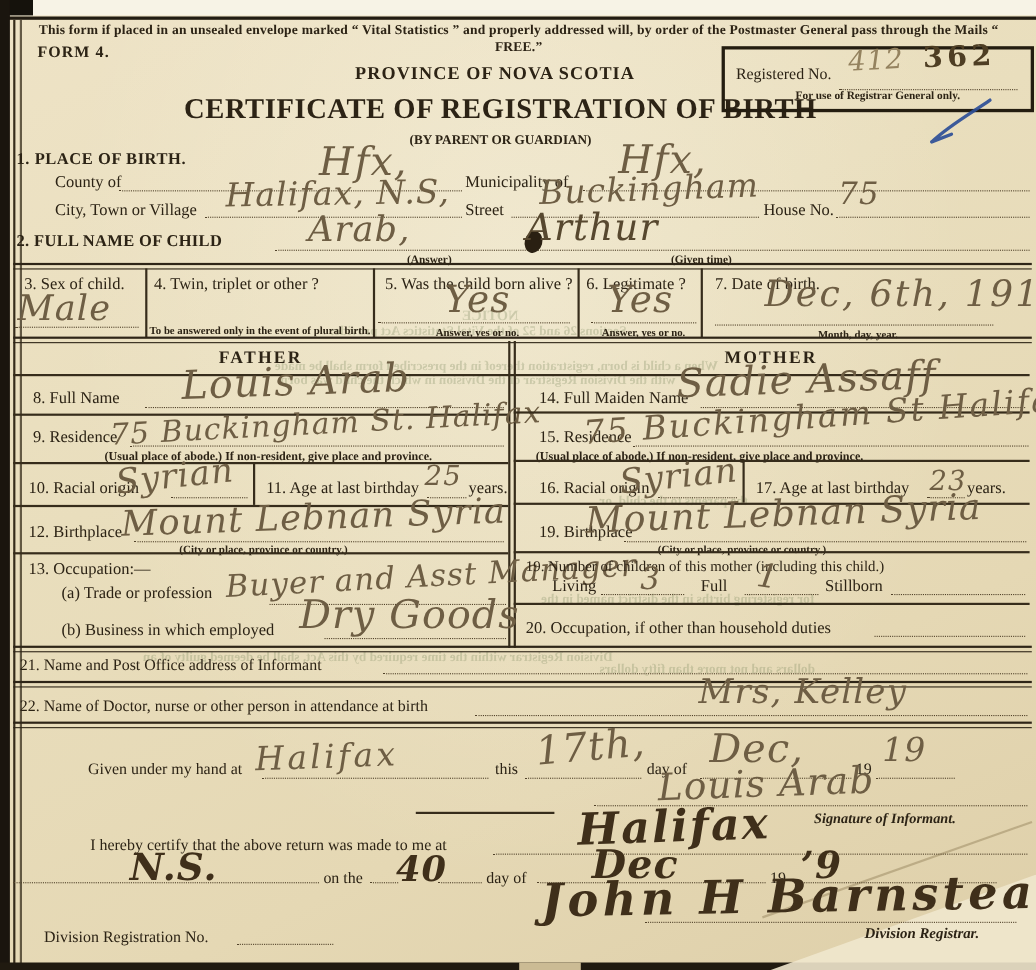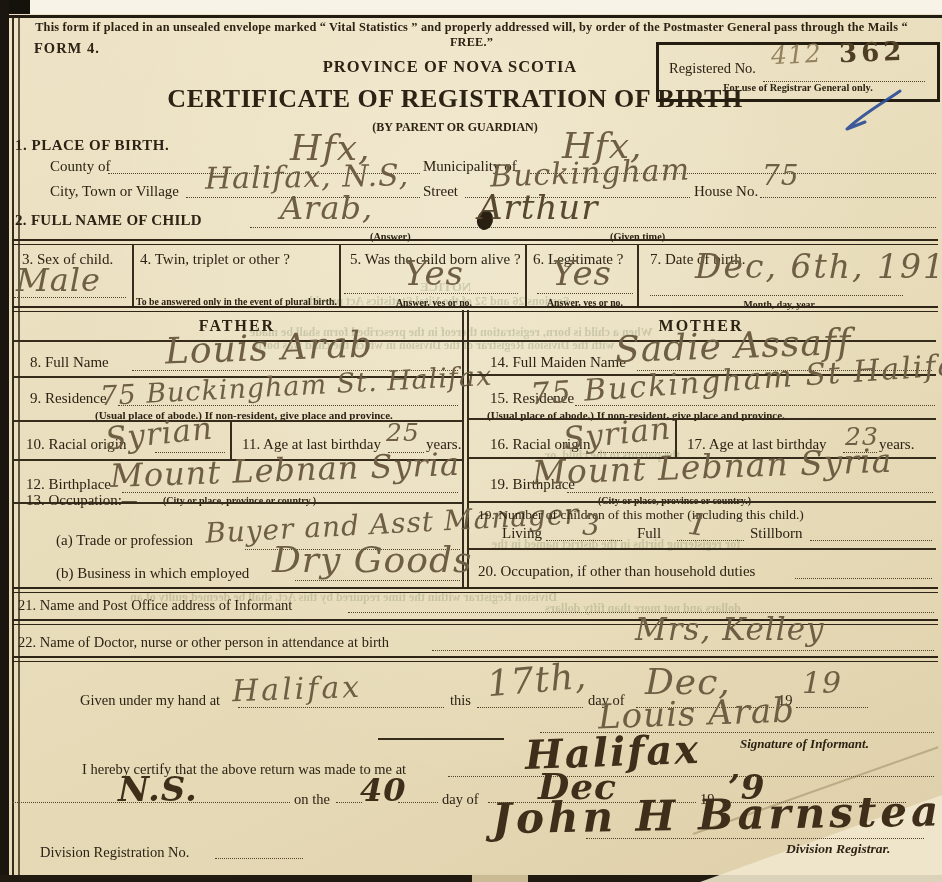--- a/index.html
+++ b/index.html
@@ -150,21 +150,21 @@
   <span class="hw" style="left:386px;top:420px;font-size:25px;">25</span>
   <span class="lbl" style="left:426px;top:436px;">years.</span>
   <div class="rule" style="left:12px;top:459px;width:450px;"></div>
 
   <span class="lbl" style="left:26px;top:476px;">12. Birthplace</span>
   <span class="dots" style="left:122px;top:492px;width:336px;"></span>
   <span class="lbl" style="left:163px;top:495px;font-size:10px;font-weight:bold;">(City or place, province or country.)</span>
   <span class="hw" style="left:110px;top:454px;font-size:32px;transform:rotate(-2deg);">Mount Lebnan Syria</span>
   <div class="rule" style="left:12px;top:502px;width:450px;"></div>
 
-  <span class="lbl" style="left:26px;top:492px;">13. Occupation:—</span>
+  <span class="lbl" style="left:26px;top:510px;">13. Occupation:—</span>
   <span class="lbl" style="left:56px;top:532px;">(a) Trade or profession</span>
   <span class="dots" style="left:245px;top:549px;width:215px;"></span>
   <span class="hw" style="left:205px;top:510px;font-size:28px;transform:rotate(-3deg);">Buyer and Asst Manager</span>
   <span class="lbl" style="left:56px;top:565px;">(b) Business in which employed</span>
   <span class="dots" style="left:295px;top:580px;width:165px;"></span>
   <span class="hw" style="left:272px;top:542px;font-size:36px;">Dry Goods</span>
 
   <span class="lbl" style="left:490px;top:354px;">14. Full Maiden Name</span>
   <span class="dots" style="left:637px;top:370px;width:295px;"></span>
   <span class="hw" style="left:615px;top:328px;font-size:36px;transform:rotate(-2deg);">Sadie Assaff</span>

